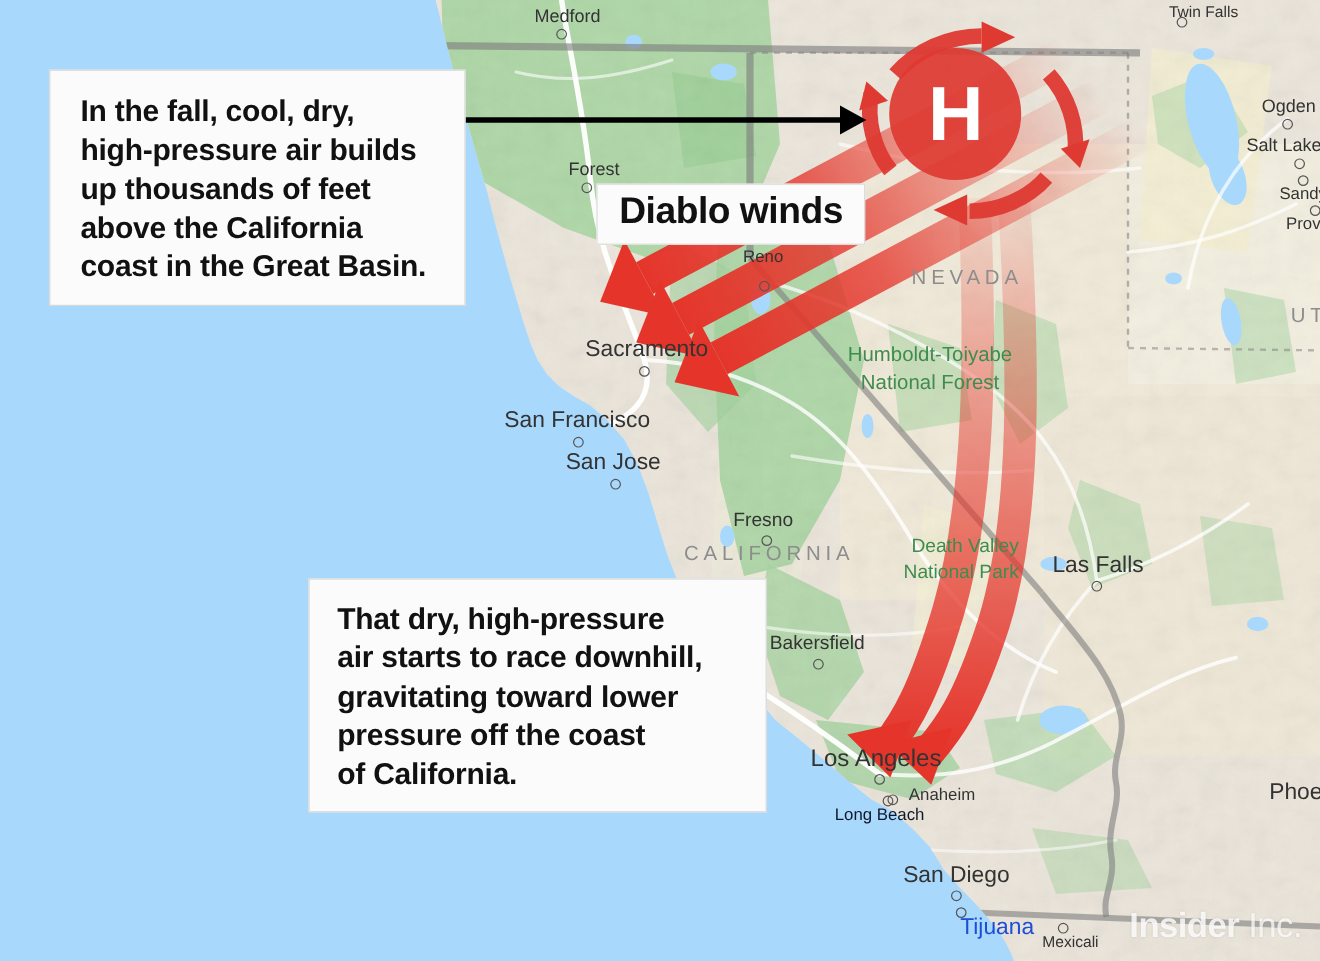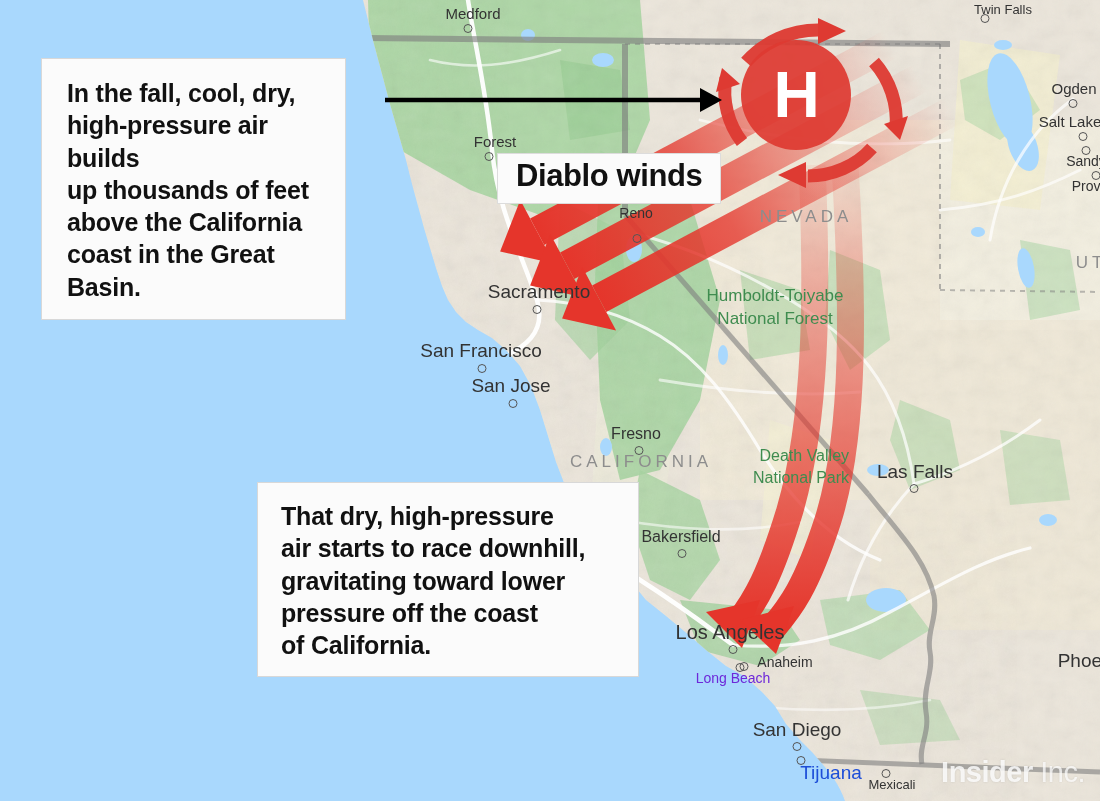--- a/index.html
+++ b/index.html
@@ -11,21 +11,21 @@
   
   #map{position:absolute;inset:0;}
   .svgfull{position:absolute;inset:0;width:1100px;height:801px;}
 
   
   .callout{
     position:absolute;background:#fbfbfb;border:1px solid #d8d8d8;
     box-shadow:0 0 0 0 rgba(0,0,0,0);
     color:#111;font-weight:700;
   }
-  #callout-top{left:41px;top:58px;width:305px;padding:18px 16px 16px 25px;box-sizing:border-box;}
+  #callout-top{left:41px;top:58px;width:347px;padding:18px 16px 16px 25px;box-sizing:border-box;}
   #callout-bottom{left:257px;top:482px;width:382px;padding:17px 16px 15px 23px;box-sizing:border-box;}
   .callout p{margin:0;font-size:25px;line-height:1.29;letter-spacing:-0.2px;font-weight:700;}
 
   
   .maplabel{
     position:absolute;background:#fbfbfb;border:1px solid #dcdcdc;
     color:#111;font-weight:700;letter-spacing:-0.4px;white-space:nowrap;
   }
   #label-diablo{left:497px;top:153px;padding:4px 18px 9px 18px;font-size:31px;}
   #label-santaana{left:737px;top:385px;padding:7px 18px 9px 18px;font-size:31px;}
@@ -256,40 +256,40 @@
       <div class="city" style="left: 636px; top: 425px; font-size: 16px; color: rgb(51, 51, 51);">Fresno</div>
       <div class="dot" style="left: 639px; top: 446px;"></div>
       <div class="city" style="left: 681px; top: 528px; font-size: 16px; color: rgb(51, 51, 51);">Bakersfield</div>
       <div class="dot" style="left: 682px; top: 549px;"></div>
       <div class="city" style="left: 915px; top: 461px; font-size: 19px; color: rgb(51, 51, 51);">Las Falls</div>
       <div class="dot" style="left: 914px; top: 484px;"></div>
       <div class="city" style="left: 730px; top: 621px; font-size: 20px; color: rgb(51, 51, 51);">Los Angeles</div>
       <div class="dot" style="left: 733px; top: 645px;"></div>
       <div class="city" style="left: 785px; top: 654px; font-size: 14px; color: rgb(51, 51, 51);">Anaheim</div>
       <div class="dot" style="left: 744px; top: 662px;"></div>
-      <div class="city" style="left: 733px; top: 670px; font-size: 14px; color: #6d28d9; text-align: center;">Long Beach</div>
+      <div class="city" style="left: 733px; top: 670px; font-size: 14px; color: #0f172a; text-align: center;">Long Beach</div>
       <div class="dot" style="left: 740px; top: 663px;"></div>
       <div class="city" style="left: 797px; top: 719px; font-size: 19px; color: rgb(51, 51, 51);">San Diego</div>
       <div class="dot" style="left: 797px; top: 742px;"></div>
       <div class="city" style="left: 831px; top: 762px; font-size: 19px; color: #1d4ed8;">Tijuana</div>
       <div class="dot" style="left: 801px; top: 756px;"></div>
       <div class="city" style="left: 892px; top: 777px; font-size: 13px; color: rgb(51, 51, 51);">Mexicali</div>
       <div class="dot" style="left: 886px; top: 769px;"></div>
       <div class="city" style="left: 1074px; top: 80px; font-size: 15px; color: rgb(51, 51, 51);">Ogden</div>
       <div class="dot" style="left: 1073px; top: 99px;"></div>
       <div class="city" style="left: 1070px; top: 113px; font-size: 15px; color: rgb(51, 51, 51);">Salt Lake</div>
       <div class="dot" style="left: 1083px; top: 132px;"></div>
       <div class="city" style="left: 1086px; top: 153px; font-size: 14px; color: rgb(51, 51, 51);">Sandy</div>
       <div class="dot" style="left: 1086px; top: 146px;"></div>
       <div class="city" style="left: 1090px; top: 178px; font-size: 14px; color: rgb(51, 51, 51);">Provo</div>
       <div class="dot" style="left: 1096px; top: 171px;"></div>
       <div class="city" style="left: 1003px; top: 2px; font-size: 13px; color: rgb(51, 51, 51);">Twin Falls</div>
       <div class="dot" style="left: 985px; top: 14px;"></div>
       <div class="city" style="left: 1092px; top: 650px; font-size: 19px; color: rgb(51, 51, 51);">Phoenix</div>
-      <div class="region" style="left: 806px; top: 207px; font-size: 17px; letter-spacing: 4px; color: rgb(141, 141, 141);">NEVADA</div>
+      <div class="region" style="left: 806px; top: 222px; font-size: 17px; letter-spacing: 4px; color: rgb(141, 141, 141);">NEVADA</div>
       <div class="region" style="left: 641px; top: 452px; font-size: 17px; letter-spacing: 4px; color: rgb(141, 141, 141);">CALIFORNIA</div>
       <div class="region" style="left: 1091px; top: 253px; font-size: 17px; letter-spacing: 4px; color: rgb(141, 141, 141);">UT</div>
       <div class="region" style="left: 775px; top: 285px; font-size: 17px; color: rgb(63, 140, 79); text-align: center; line-height: 1.35;">Humboldt-Toiyabe<br>National Forest</div>
       <div class="region" style="left: 801px; top: 445px; font-size: 16px; color: rgb(63, 140, 79); text-align: right; line-height: 1.35;">Death Valley<br>National Park</div>
     </div>
 
   <div class="callout" id="callout-top">
     <p>In the fall, cool, dry,<br>high-pressure air builds<br>up thousands of feet<br>above the California<br>coast in the Great Basin.</p>
   </div>
 

